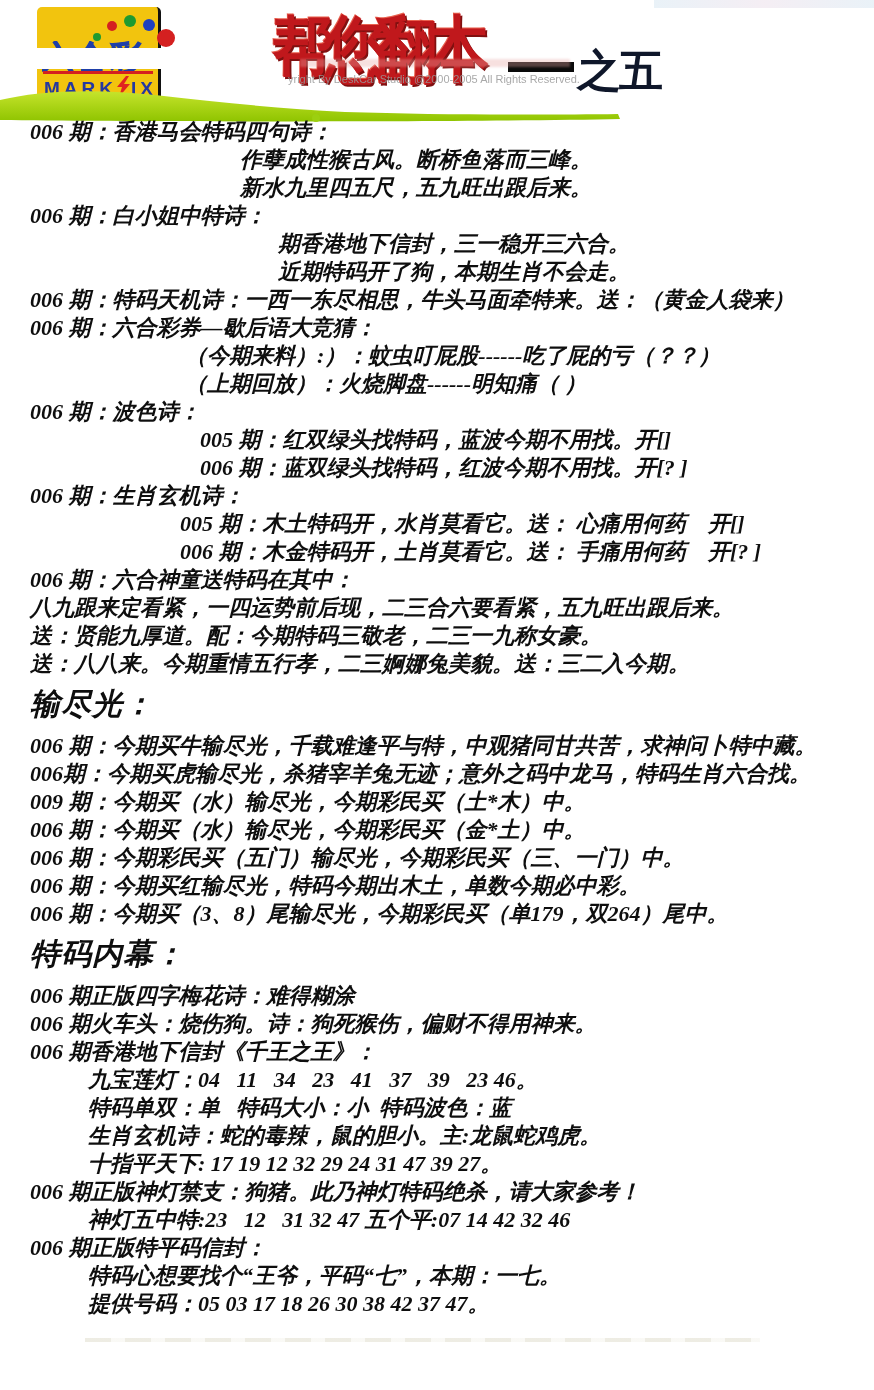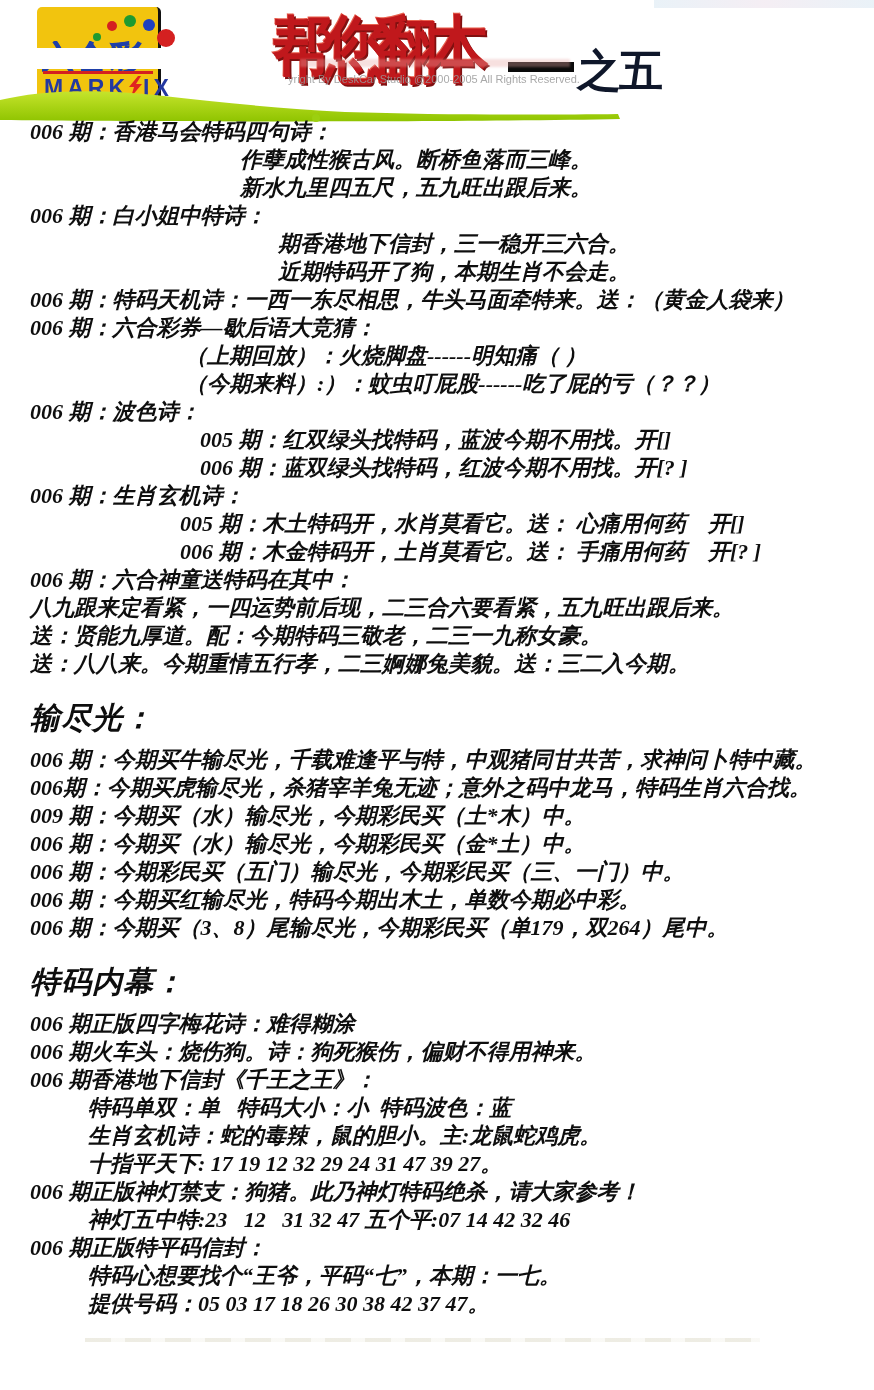--- a/index.html
+++ b/index.html
@@ -21,21 +21,21 @@
     font-size:32px;font-weight:bold;color:#1f3fa8;letter-spacing:2px;
     -webkit-text-stroke:1px #1f3fa8;line-height:1;white-space:nowrap;overflow:hidden;
   }
   .logo-white-overlay{
     position:absolute;left:-16px;top:41px;width:152px;height:21px;background:#fff;
   }
   .logo-redline{position:absolute;left:6px;top:64px;width:110px;height:3px;background:#d42020;}
   .logo-brand{
     position:absolute;left:7px;top:69px;width:110px;display:flex;align-items:center;
     font-family:"Liberation Sans","DejaVu Sans",sans-serif;
-    font-size:23px;font-weight:bold;color:#2438a0;letter-spacing:4px;line-height:1;
+    font-size:19px;font-weight:bold;color:#2438a0;letter-spacing:4px;line-height:1;
   }
   .bolt{display:inline-block;margin:0 1px 0 0;}
   .title{
     position:absolute;left:272px;top:2px;
     font-size:72px;font-weight:bold;letter-spacing:-12px;
     color:#c0181c;text-shadow:2px 2px 0 #801010, -1px -1px 0 #e8604f;
     transform:scaleX(.86);transform-origin:left top;white-space:nowrap;
   }
   .title-dash{
     position:absolute;left:508px;top:62px;width:66px;height:10px;background:#0a0a0a;
@@ -66,21 +66,21 @@
   }
   .l0{margin-left:30px;}
   .l1{margin-left:88px;}
   .l2{margin-left:180px;}
   .l3{margin-left:200px;}
   .l4{margin-left:240px;}
   .l5{margin-left:278px;}
   .l6{margin-left:185px;}
   .h{
     margin-left:30px;font-size:30px;line-height:34px;
-    margin-top:23px;margin-bottom:11px;letter-spacing:1px;
+    margin-top:9px;margin-bottom:11px;letter-spacing:1px;
   }
   .bottom-artifact{
     position:absolute;left:85px;top:1338px;width:675px;height:4px;
     background:repeating-linear-gradient(90deg,#d9d6c2 0 26px,#f3f2ea 26px 40px);
     opacity:.45;
   }
 </style>
 </head>
 <body>
 
@@ -133,22 +133,22 @@
 
 <div class="body-text">
     <div class="line l0">006 期：香港马会特码四句诗：</div>
     <div class="line l4">作孽成性猴古风。断桥鱼落而三峰。</div>
     <div class="line l4">新水九里四五尺，五九旺出跟后来。</div>
     <div class="line l0">006 期：白小姐中特诗：</div>
     <div class="line l5">期香港地下信封，三一稳开三六合。</div>
     <div class="line l5">近期特码开了狗，本期生肖不会走。</div>
     <div class="line l0">006 期：特码天机诗：一西一东尽相思，牛头马面牵特来。送：（黄金人袋来）</div>
     <div class="line l0">006 期：六合彩券—歇后语大竞猜：</div>
+    <div class="line l6">（今期来料）:）：蚊虫叮屁股------吃了屁的亏（？？）</div>
     <div class="line l6">（上期回放）：火烧脚盘------明知痛（ ）</div>
-    <div class="line l6">（今期来料）:）：蚊虫叮屁股------吃了屁的亏（？？）</div>
     <div class="line l0">006 期：波色诗：</div>
     <div class="line l3">005 期：红双绿头找特码，蓝波今期不用找。开[]</div>
     <div class="line l3">006 期：蓝双绿头找特码，红波今期不用找。开[? ]</div>
     <div class="line l0">006 期：生肖玄机诗：</div>
     <div class="line l2">005 期：木土特码开，水肖莫看它。送： 心痛用何药    开[]</div>
     <div class="line l2">006 期：木金特码开，土肖莫看它。送： 手痛用何药    开[? ]</div>
     <div class="line l0">006 期：六合神童送特码在其中：</div>
     <div class="line l0">八九跟来定看紧，一四运势前后现，二三合六要看紧，五九旺出跟后来。</div>
     <div class="line l0">送：贤能九厚道。配：今期特码三敬老，二三一九称女豪。</div>
     <div class="line l0">送：八八来。今期重情五行孝，二三婀娜兔美貌。送：三二入今期。</div>
@@ -157,20 +157,21 @@
     <div class="line l0">006期：今期买虎输尽光，杀猪宰羊兔无迹；意外之码中龙马，特码生肖六合找。</div>
     <div class="line l0">009 期：今期买（水）输尽光，今期彩民买（土*木）中。</div>
     <div class="line l0">006 期：今期买（水）输尽光，今期彩民买（金*土）中。</div>
     <div class="line l0">006 期：今期彩民买（五门）输尽光，今期彩民买（三、一门）中。</div>
     <div class="line l0">006 期：今期买红输尽光，特码今期出木土，单数今期必中彩。</div>
     <div class="line l0">006 期：今期买（3、8）尾输尽光，今期彩民买（单179，双264）尾中。</div>
     <div class="line h">特码内幕：</div>
     <div class="line l0">006 期正版四字梅花诗：难得糊涂</div>
     <div class="line l0">006 期火车头：烧伤狗。诗：狗死猴伤，偏财不得用神来。</div>
     <div class="line l0">006 期香港地下信封《千王之王》：</div>
+    <div class="line l1">九宝莲灯：04   11   34   23   41   37   39   23 46。</div>
     <div class="line l1">特码单双：单   特码大小：小  特码波色：蓝</div>
     <div class="line l1">生肖玄机诗：蛇的毒辣，鼠的胆小。主:龙鼠蛇鸡虎。</div>
     <div class="line l1">十指平天下: 17 19 12 32 29 24 31 47 39 27。</div>
     <div class="line l0">006 期正版神灯禁支：狗猪。此乃神灯特码绝杀，请大家参考！</div>
     <div class="line l1">神灯五中特:23   12   31 32 47 五个平:07 14 42 32 46</div>
     <div class="line l0">006 期正版特平码信封：</div>
     <div class="line l1">特码心想要找个“王爷，平码“七”，本期：一七。</div>
     <div class="line l1">提供号码：05 03 17 18 26 30 38 42 37 47。</div>
   </div>
 

